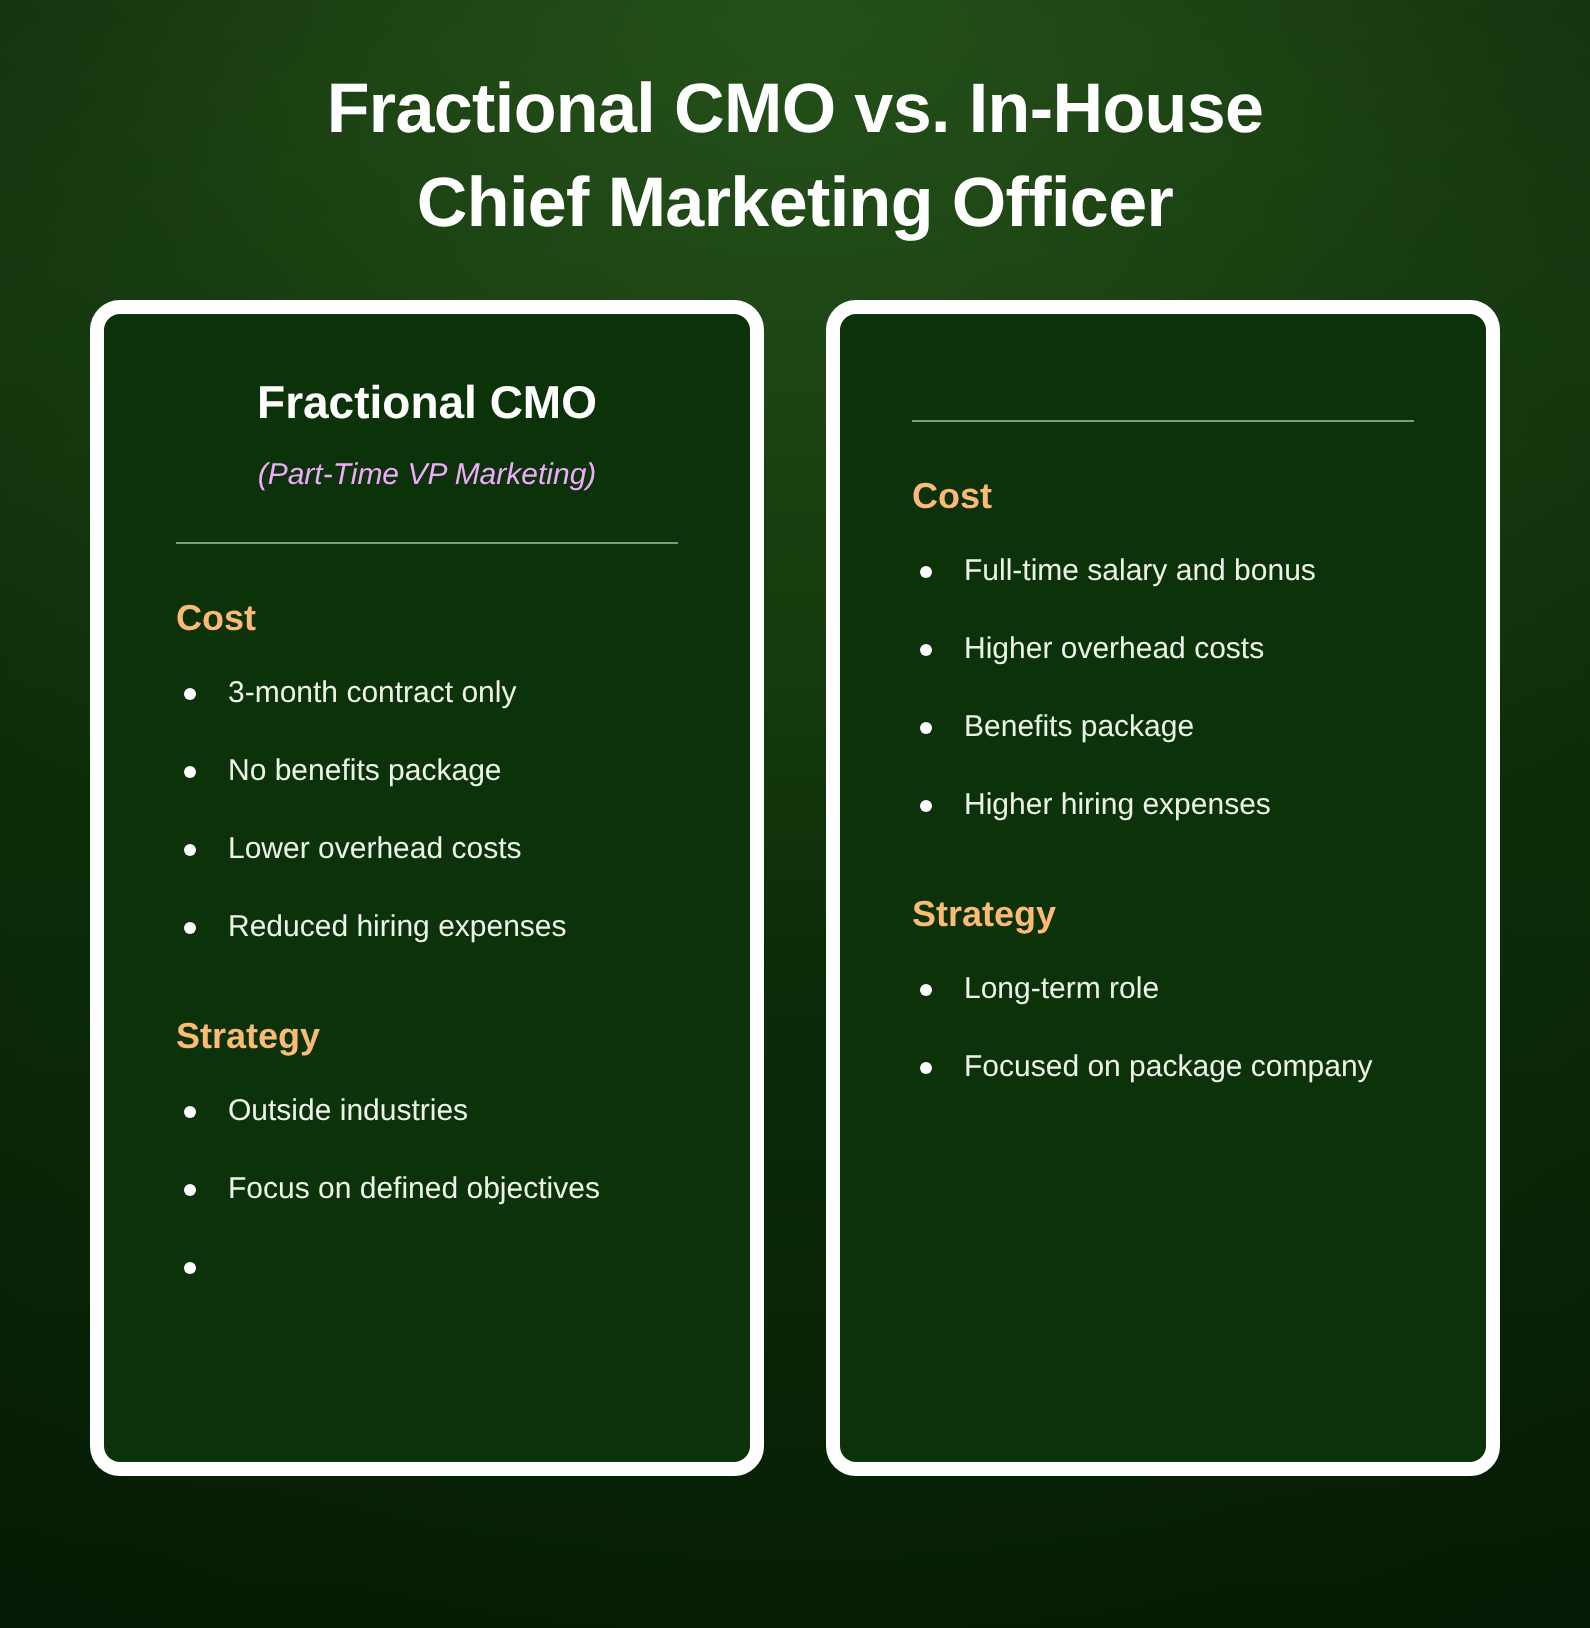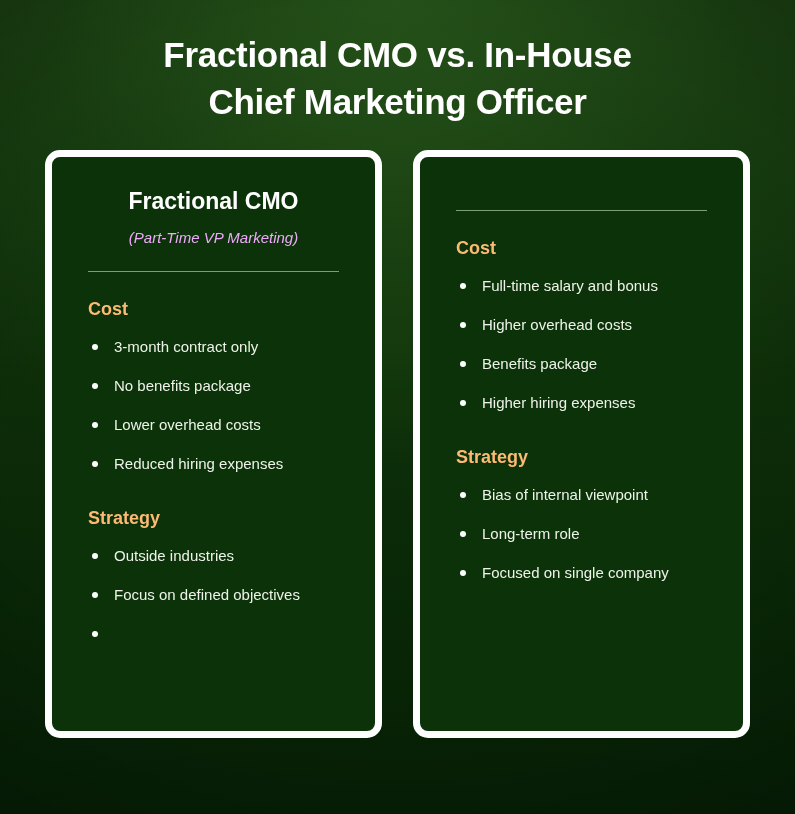--- a/index.html
+++ b/index.html
@@ -221,28 +221,24 @@
             <span>Higher hiring expenses</span>
           </li>
         </ul>
       </div>
 
       <div class="section">
         <div class="section-heading">Strategy</div>
         <ul class="bullet-list">
           <li>
             <span class="dot"></span>
-            <span>Bias of internal viewpoint</span>
-          </li>
-          <li>
-            <span class="dot"></span>
             <span>Long-term role</span>
           </li>
           <li>
             <span class="dot"></span>
-            <span>Focused on single company</span>
+            <span>Focused on package company</span>
           </li>
         </ul>
       </div>
     </div>
 
   </div>
 </div>
 
 </body></html>

